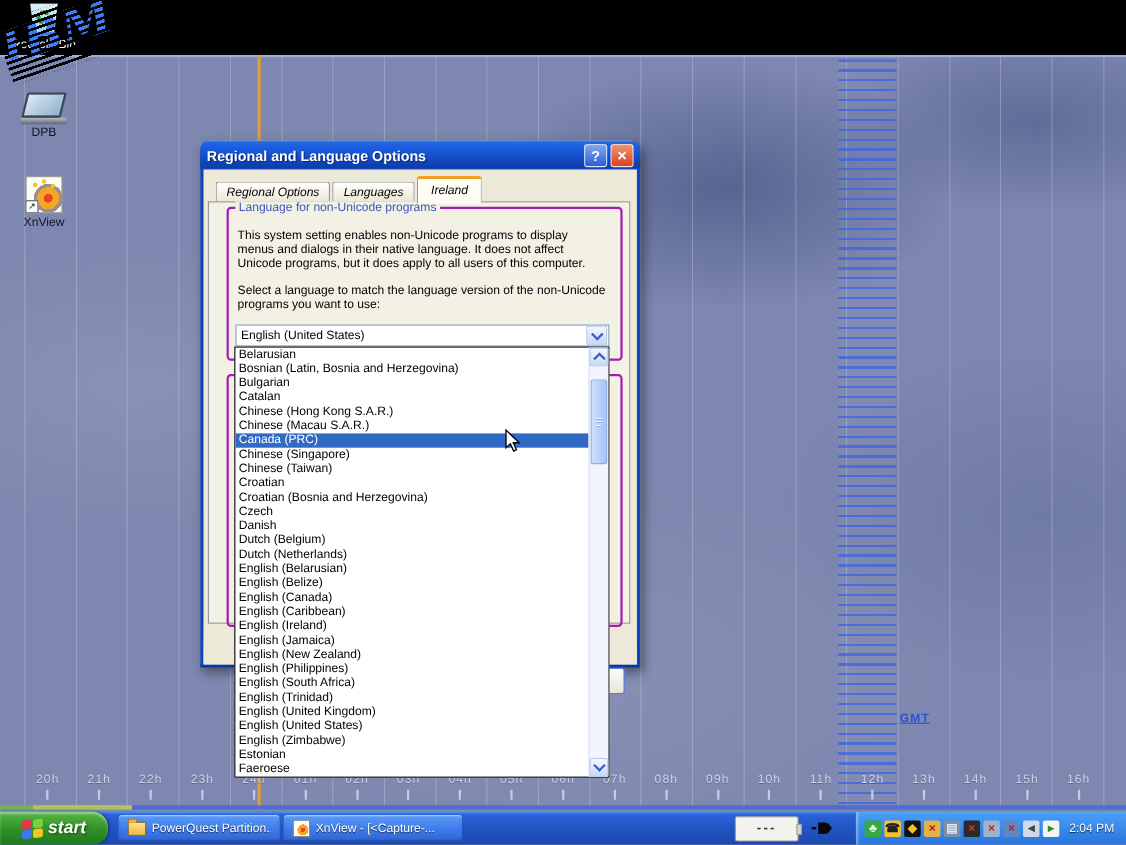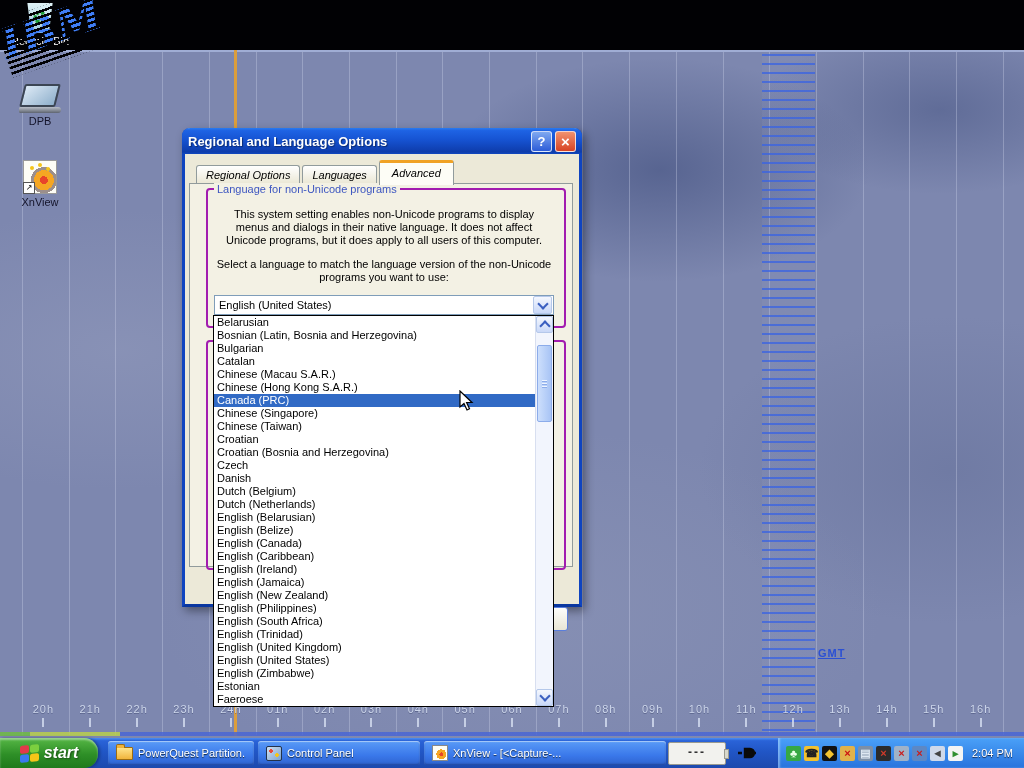--- a/index.html
+++ b/index.html
@@ -83,21 +83,21 @@
   .tab{font-size:11px;padding:3px 9px 4px;background:linear-gradient(180deg,#ffffff,#ece9d8 85%);
     border:1px solid #919b9c;border-bottom:none;border-radius:3px 3px 0 0;margin-right:2px;color:#000;font-style:italic;}
   .tab.active{background:#fdfdf6;border-top:3px solid #f0a225;padding:4px 12px 6px;position:relative;z-index:3;}
   #page{position:absolute;left:4px;top:29px;width:384px;height:384px;background:#f3f1e4;
     border:1px solid #919b9c;box-sizing:border-box;z-index:1;}
 
   .group{position:absolute;border:2px solid #a21caf;border-radius:4px;}
   #group1{left:16px;top:4px;width:356px;height:136px;}
   #group1 legend, .grouplegend{font-size:11px;color:#3d56c0;padding:0 3px;}
   #group1 .grouplegend{position:absolute;left:6px;top:-7px;background:#f3f1e4;}
-  .para{position:absolute;font-size:11px;line-height:13px;color:#000;width:336px;text-align:center;}
+  .para{position:absolute;font-size:11px;line-height:13px;color:#000;width:336px;}
   #para1{left:26px;top:24px;}
   #para2{left:26px;top:74px;}
   #combo{left:24px;top:111px;width:340px;height:20px;position:absolute;background:#fff;
     border:1px solid #7f9db9;box-sizing:border-box;display:flex;align-items:center;}
   #combo-value{flex:1;font-size:11px;padding-left:4px;color:#000;white-space:nowrap;overflow:hidden;}
   #combo-btn{width:17px;height:16px;margin-right:1px;border:1px solid #b5c8ea;border-radius:2px;
     background:linear-gradient(180deg,#f4f7fe,#c9d8f8);display:flex;align-items:center;justify-content:center;}
   .chev{width:6px;height:6px;border-right:2px solid #3a5fc0;border-bottom:2px solid #3a5fc0;
     transform:rotate(45deg);margin-top:-3px;}
   .chev.up{transform:rotate(-135deg);margin-top:3px;}
@@ -326,21 +326,21 @@
 <div class="abs" id="dialog">
   <div id="titlebar">
     <span id="dlg-title">Regional and Language Options</span>
     <span class="tbtn help">?</span>
     <span class="tbtn close">×</span>
   </div>
   <div id="dlg-content">
     <div id="tabs">
         <div class="tab">Regional Options</div>
         <div class="tab">Languages</div>
-        <div class="tab active">Advanced</div>
+        <div class="tab active">Ireland</div>
       </div>
     <div id="page">
       <div class="group" id="group1">
         <span class="grouplegend">Language for non-Unicode programs</span>
       </div>
       <div class="para" id="para1">This system setting enables non-Unicode programs to display menus and dialogs in their native language. It does not affect Unicode programs, but it does apply to all users of this computer.</div>
       <div class="para" id="para2">Select a language to match the language version of the non-Unicode programs you want to use:</div>
       <div id="combo">
         <span id="combo-value">English (United States)</span>
         <span id="combo-btn">
@@ -359,22 +359,22 @@
     </div>
   </div>
 </div>
 
 <div class="abs" id="listbox">
   <div id="listItems">
       <div class="li">Belarusian</div>
       <div class="li">Bosnian (Latin, Bosnia and Herzegovina)</div>
       <div class="li">Bulgarian</div>
       <div class="li">Catalan</div>
+      <div class="li">Chinese (Hong Kong S.A.R.)</div>
       <div class="li">Chinese (Macau S.A.R.)</div>
-      <div class="li">Chinese (Hong Kong S.A.R.)</div>
       <div class="li sel">Canada (PRC)</div>
       <div class="li">Chinese (Singapore)</div>
       <div class="li">Chinese (Taiwan)</div>
       <div class="li">Croatian</div>
       <div class="li">Croatian (Bosnia and Herzegovina)</div>
       <div class="li">Czech</div>
       <div class="li">Danish</div>
       <div class="li">Dutch (Belgium)</div>
       <div class="li">Dutch (Netherlands)</div>
       <div class="li">English (Belarusian)</div>
@@ -417,24 +417,20 @@
         <span class="fl-y"></span>
     </span>
     <span id="start-label">start</span>
   </div>
   <div id="taskButtons">
       <div class="taskbtn">
         <span class="tbicon folder-icon"></span>
         <span class="tblabel">PowerQuest Partition...</span>
       </div>
       <div class="taskbtn">
-        <span class="tbicon control-panel-icon"></span>
-        <span class="tblabel">Control Panel</span>
-      </div>
-      <div class="taskbtn">
         <span class="tbicon xnview-icon"></span>
         <span class="tblabel">XnView - [&lt;Capture-...</span>
       </div>
     </div>
   <div id="battery">---</div>
   <svg id="plug" width="20" height="16">
     <path d="M1,8 h4 M8,3 v10 M8,4 h5 a4,4 0 0 1 0,8 h-5 z M16,8 h3" stroke="#0a0a0a" stroke-width="2.4" fill="#0a0a0a"></path>
   </svg>
   <div id="tray">
     <div id="trayIcons">

